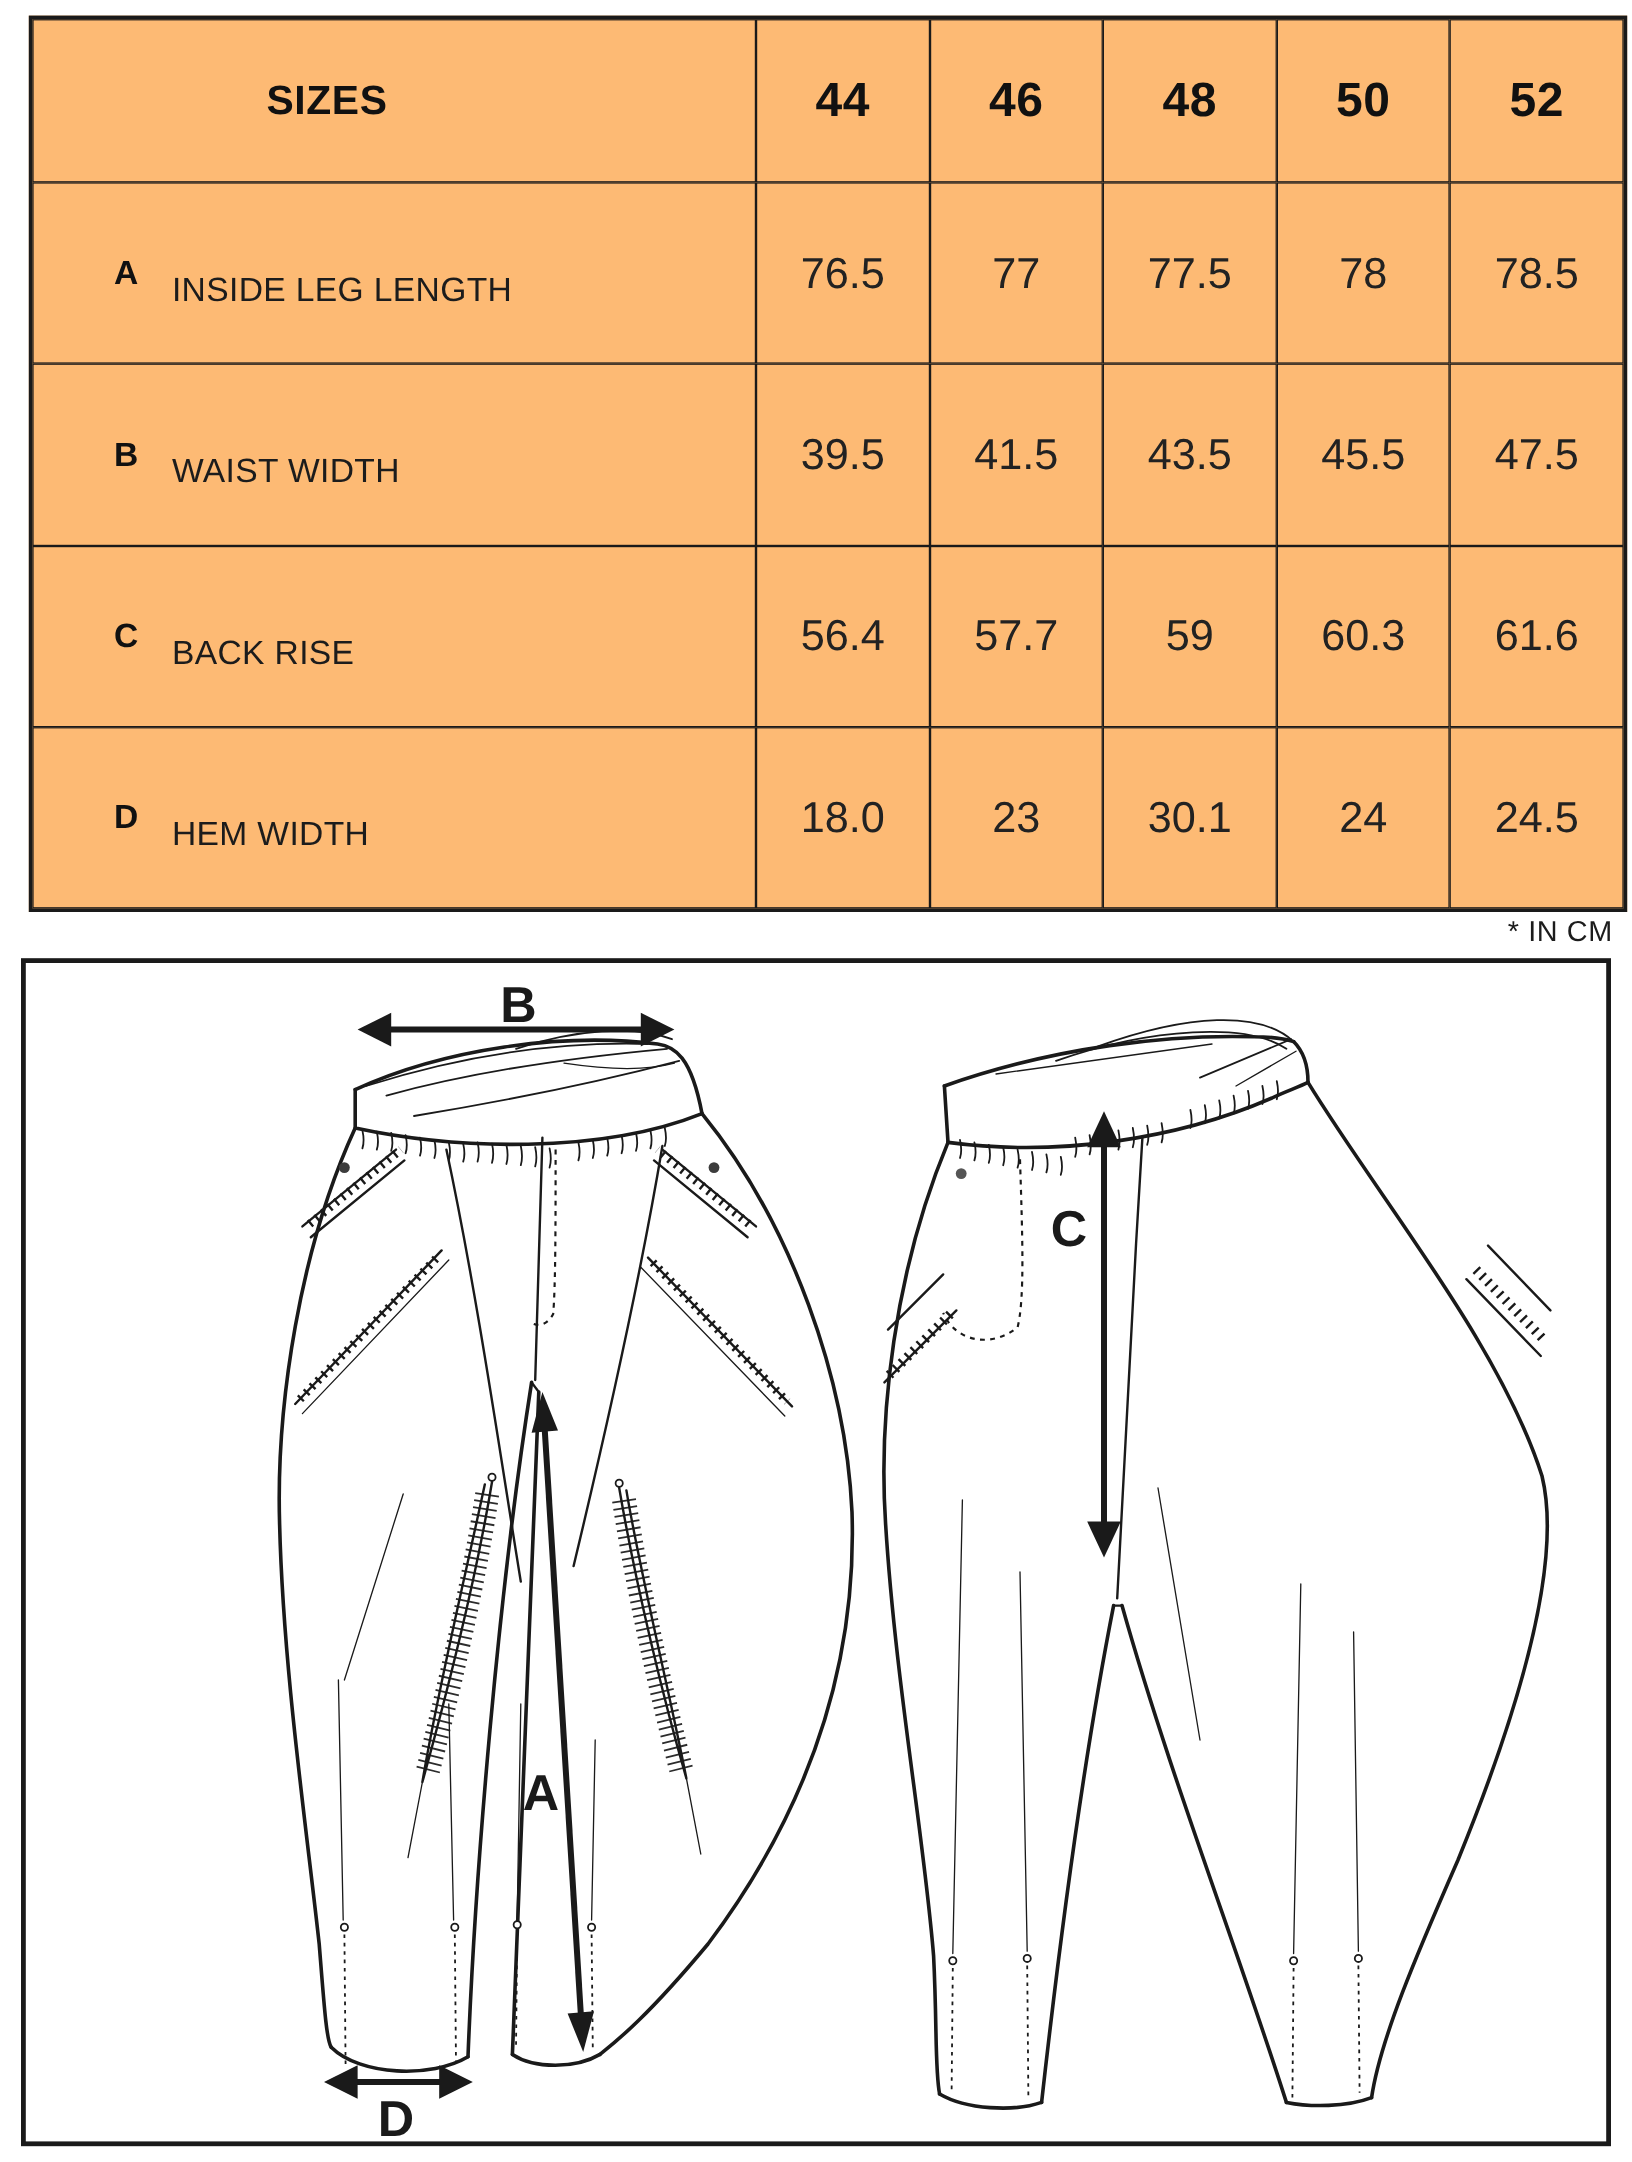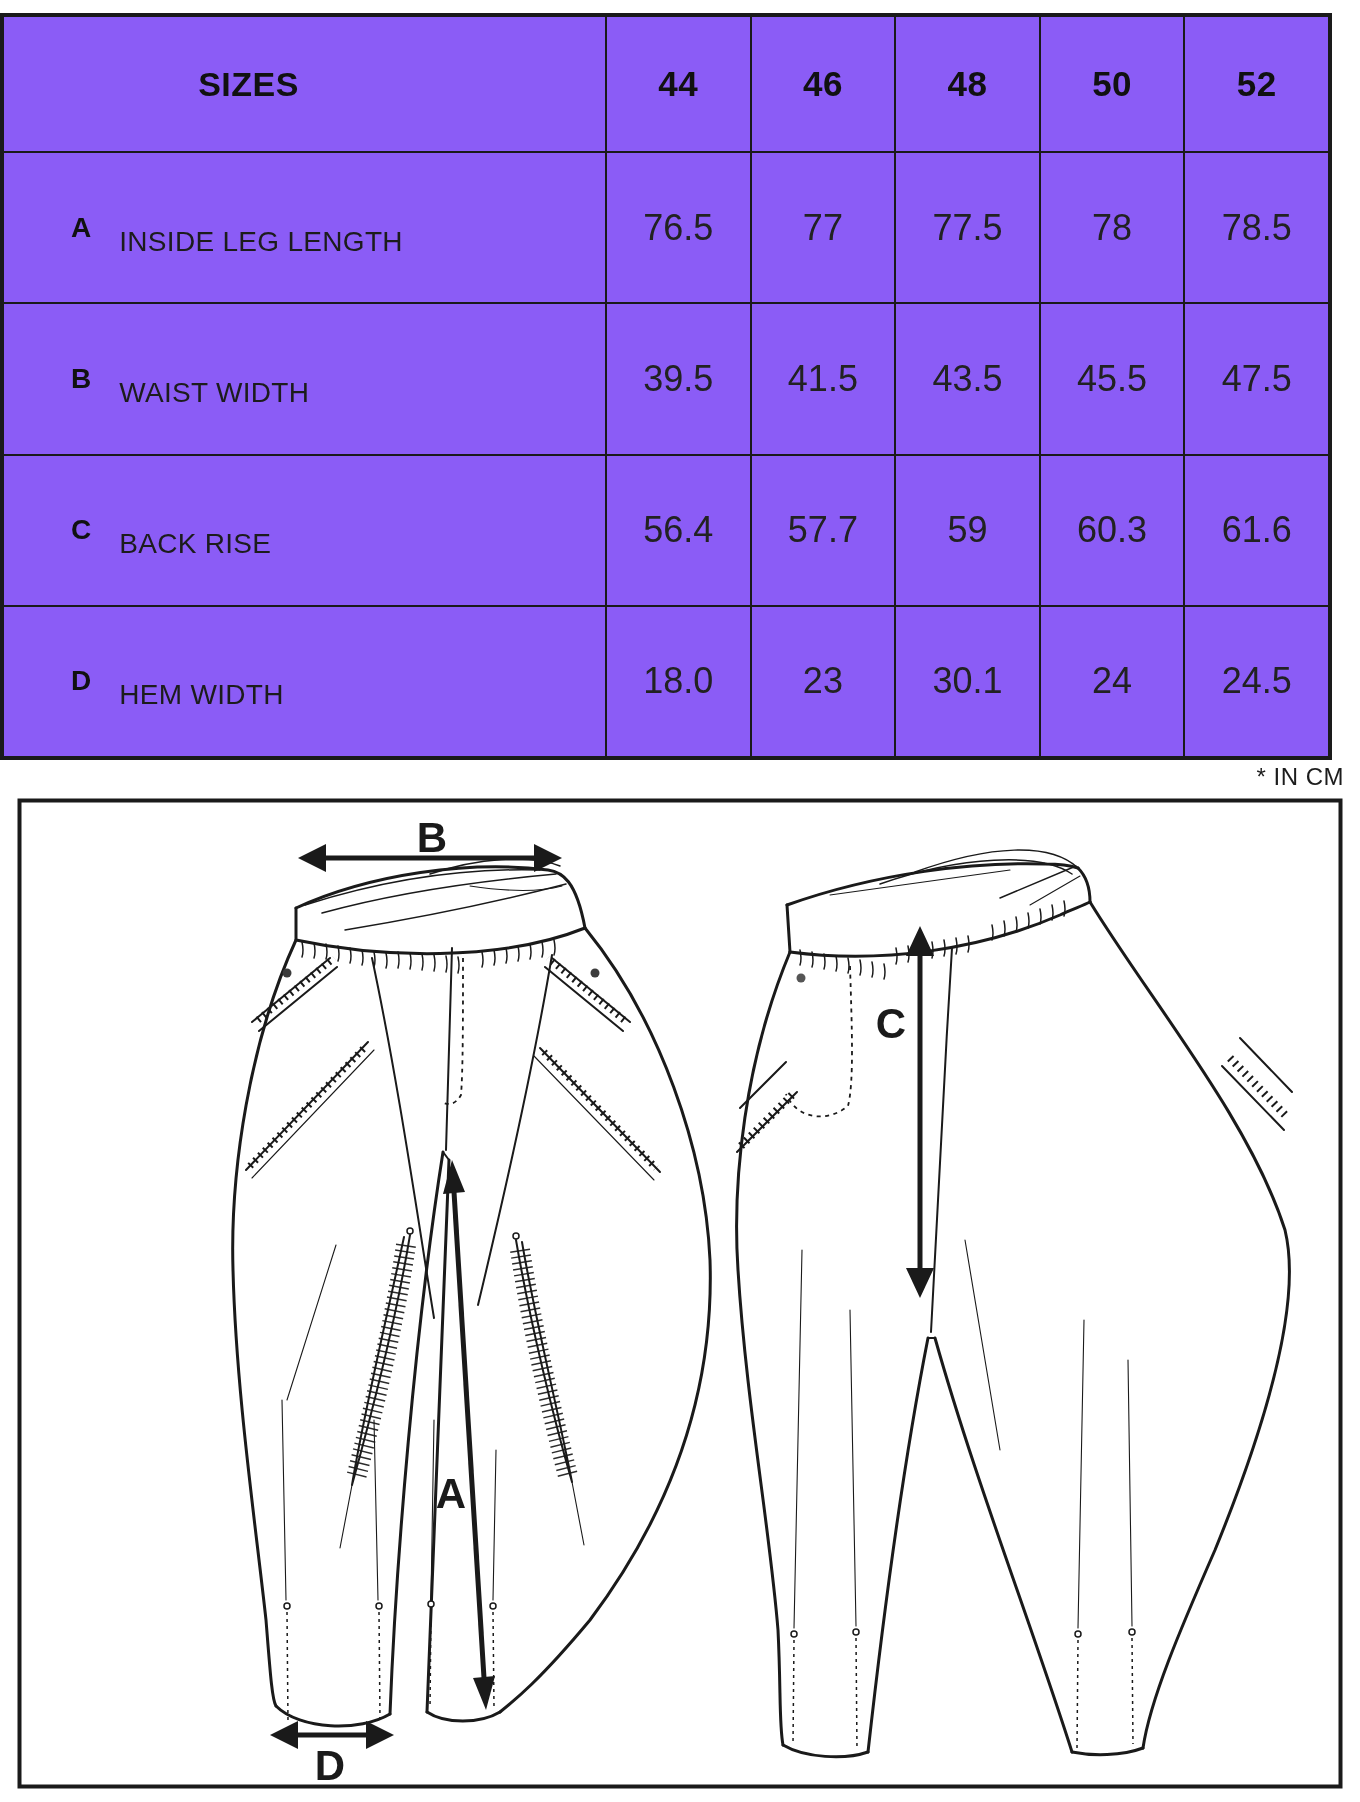--- a/index.html
+++ b/index.html
@@ -3,33 +3,33 @@
 <meta charset="utf-8">
 <style>
   html,body{margin:0;padding:0;background:#ffffff;}
   body{
     width:1360px;height:1802px;position:relative;
     font-family:"Liberation Sans","DejaVu Sans",sans-serif;
     color:#1a1a1a;
   }
   
   .size-table{
-    position:absolute;left:0;top:13px;width:1332px;height:747px;
+    position:absolute;left:24px;top:13px;width:1332px;height:747px;
     border:3px solid #1a1a1a;box-sizing:border-box;
     display:grid;
     grid-template-columns:603px repeat(5,1fr);
     grid-template-rows:136px repeat(4,1fr);
-    background:#8b5cf6;
+    background:#fdba74;
   }
   .cell{
     display:flex;align-items:center;justify-content:center;
     border:1.4px solid #1a1a1a;box-sizing:border-box;
     font-size:36px;color:#222;white-space:nowrap;
   }
-  .cell.head{font-weight:700;font-size:35px;color:#111;letter-spacing:.5px;}
+  .cell.head{font-weight:700;font-size:40px;color:#111;letter-spacing:.5px;}
   .cell.sizes-head{justify-content:center;padding-right:112px;font-size:34px;letter-spacing:.5px;}
   .cell.row-label{
     justify-content:flex-start;padding-left:67px;font-size:28px;color:#1c1c1c;
   }
   .cell.row-label .letter{font-weight:700;margin-right:28px;color:#111;}
   .cell.row-label .name{font-weight:400;letter-spacing:.3px;margin-top:28px;}
   
   .unit-note{
     position:absolute;right:16px;top:763px;font-size:24px;
     letter-spacing:.5px;color:#1c1c1c;

